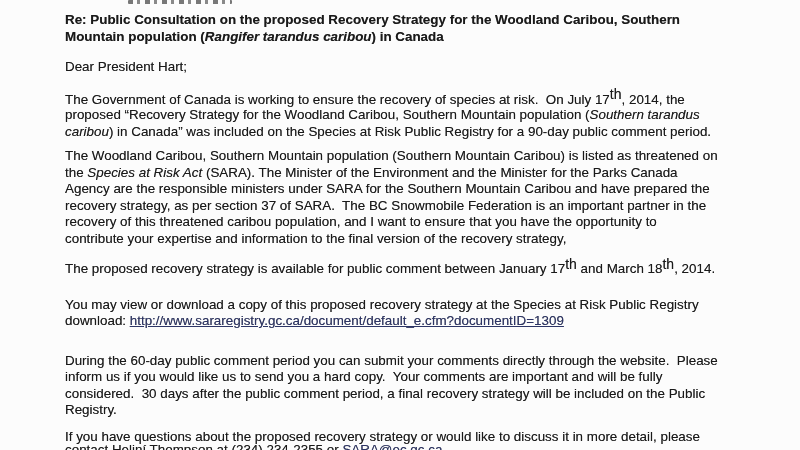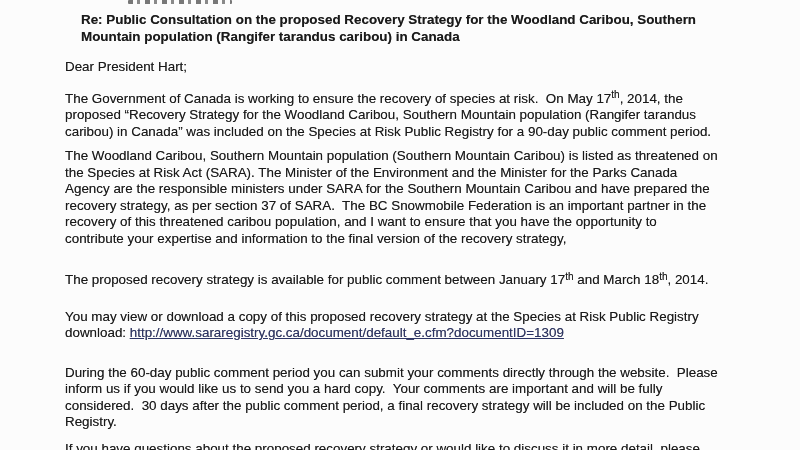--- a/index.html
+++ b/index.html
@@ -38,60 +38,60 @@
     top: 0;
     left: 65px;
     width: 678px;
     padding-top: 12px;
     font-size: 13.4px;
     line-height: 16.5px;
     text-shadow: 0 0 .4px rgba(26,26,26,.55);
   }
   .para { margin: 0; }
   .line { white-space: pre; height: 16.5px; }
-  .bold { font-weight: 700; margin-left: 16px; }
-  .i { }
+  .bold { font-weight: 700; }
+  .i { font-style: italic; }
   .sup {
-    font-size: 10px;
+    font-size: 14px;
     position: relative;
     top: -4.5px;
     letter-spacing: 0;
   }
   .doc-link {
     color: var(--link-color, #2d3566);
     text-decoration: underline;
     cursor: pointer;
   }
   
   [data-name="subject-heading"]   { margin-top: 0; }
   [data-name="salutation"]        { margin-top: 14px; }
   [data-name="paragraph-1"]       { margin-top: 15px; }
   [data-name="paragraph-2"]       { margin-top: 8px; }
-  [data-name="paragraph-3"]       { margin-top: 25px; }
+  [data-name="paragraph-3"]       { margin-top: 13px; }
   [data-name="paragraph-4"]       { margin-top: 20px; }
   [data-name="paragraph-5"]       { margin-top: 23px; }
   [data-name="closing-paragraph"] { margin-top: 10px; }
   [data-name="closing-paragraph"] .line + .line { margin-top: -3px; }
 </style>
 </head>
 <body>
 
 <div class="page" data-name="document-page">
   <div class="top-remnant" data-name="clipped-text-remnant-top"></div>
   <div class="letter" data-name="letter-body">
       <div class="para bold" data-name="subject-heading">
         <div class="line" data-name="subject-heading-line-1"><span data-name="subject-heading-text">Re: Public Consultation on the proposed Recovery Strategy for the Woodland Caribou, Southern</span></div>
         <div class="line" data-name="subject-heading-line-2"><span data-name="subject-heading-text">Mountain population (</span><span class="i" data-name="subject-heading-text">Rangifer tarandus caribou</span><span data-name="subject-heading-text">) in Canada</span></div>
       </div>
       <div class="para" data-name="salutation">
         <div class="line" data-name="salutation-line-1"><span data-name="salutation-text">Dear President Hart;</span></div>
       </div>
       <div class="para" data-name="paragraph-1">
-        <div class="line" data-name="paragraph-1-line-1"><span data-name="paragraph-1-text">The Government of Canada is working to ensure the recovery of species at risk.  On May 17</span><span class="sup" data-name="paragraph-1-text">th</span><span data-name="paragraph-1-text">, 2014, the</span></div>
-        <div class="line" data-name="paragraph-1-line-2"><span data-name="paragraph-1-text">proposed “Recovery Strategy for the Woodland Caribou, Southern Mountain population (</span><span class="i" data-name="paragraph-1-text">Rangifer tarandus</span></div>
+        <div class="line" data-name="paragraph-1-line-1"><span data-name="paragraph-1-text">The Government of Canada is working to ensure the recovery of species at risk.  On July 17</span><span class="sup" data-name="paragraph-1-text">th</span><span data-name="paragraph-1-text">, 2014, the</span></div>
+        <div class="line" data-name="paragraph-1-line-2"><span data-name="paragraph-1-text">proposed “Recovery Strategy for the Woodland Caribou, Southern Mountain population (</span><span class="i" data-name="paragraph-1-text">Southern tarandus</span></div>
         <div class="line" data-name="paragraph-1-line-3"><span class="i" data-name="paragraph-1-text">caribou</span><span data-name="paragraph-1-text">) in Canada” was included on the Species at Risk Public Registry for a 90-day public comment period.</span></div>
       </div>
       <div class="para" data-name="paragraph-2">
         <div class="line" data-name="paragraph-2-line-1"><span data-name="paragraph-2-text">The Woodland Caribou, Southern Mountain population (Southern Mountain Caribou) is listed as threatened on</span></div>
         <div class="line" data-name="paragraph-2-line-2"><span data-name="paragraph-2-text">the </span><span class="i" data-name="paragraph-2-text">Species at Risk Act</span><span data-name="paragraph-2-text"> (SARA). The Minister of the Environment and the Minister for the Parks Canada</span></div>
         <div class="line" data-name="paragraph-2-line-3"><span data-name="paragraph-2-text">Agency are the responsible ministers under SARA for the Southern Mountain Caribou and have prepared the</span></div>
         <div class="line" data-name="paragraph-2-line-4"><span data-name="paragraph-2-text">recovery strategy, as per section 37 of SARA.  The BC Snowmobile Federation is an important partner in the</span></div>
         <div class="line" data-name="paragraph-2-line-5"><span data-name="paragraph-2-text">recovery of this threatened caribou population, and I want to ensure that you have the opportunity to</span></div>
         <div class="line" data-name="paragraph-2-line-6"><span data-name="paragraph-2-text">contribute your expertise and information to the final version of the recovery strategy,</span></div>
       </div>

